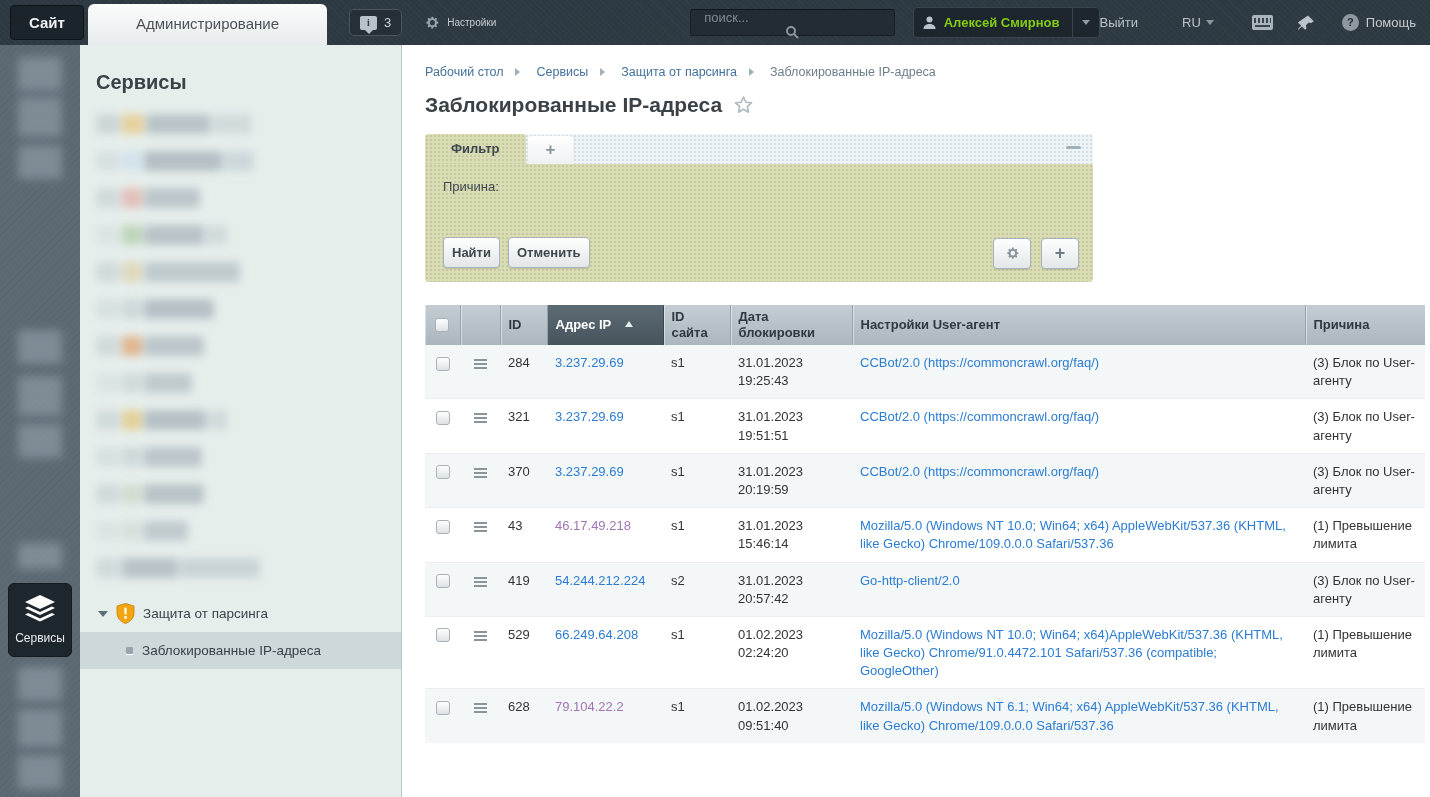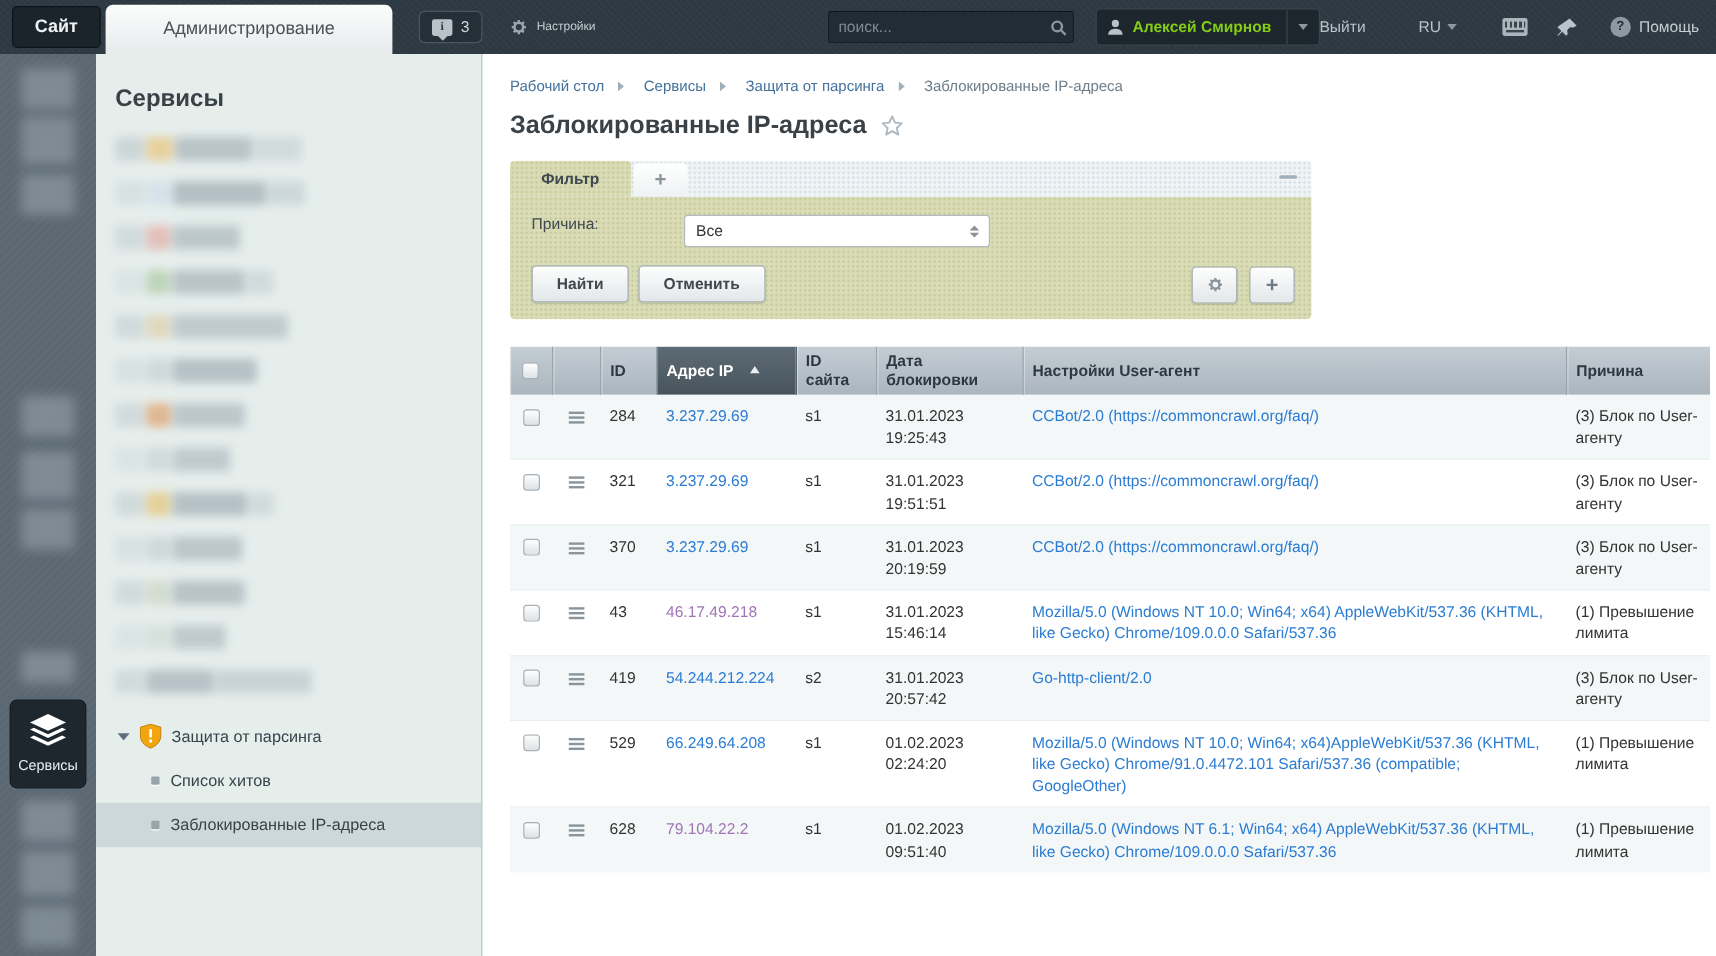--- a/index.html
+++ b/index.html
@@ -25,21 +25,21 @@
   .notif-bubble { width:17px; height:14px; background:#b9c2c8; border-radius:2px;
     position:relative; color:#2e3a43; font-size:10px; font-weight:bold;
     text-align:center; line-height:14px; font-family:"Liberation Serif",serif; }
   .notif-bubble:after { content:""; position:absolute; left:5px; bottom:-4px;
     border:4px solid transparent; border-top-color:#b9c2c8; border-bottom:0; }
   .notif-count { color:#cdd4d9; font-size:13px; }
   .settings-item { margin-left:22px; display:flex; align-items:center; gap:7px;
     color:#c4ccd1; font-size:10px; cursor:pointer; }
   .search-wrap { margin-left:auto; display:flex; align-items:center;
     background:#222c34; border:1px solid #171f25; border-top-color:#10161b;
-    border-radius:3px; height:27px; width:205px; padding:0 8px; }
+    border-radius:3px; height:27px; width:205px; padding:0 8px;flex-direction:column; }
   .search-wrap input { flex:1; background:transparent; border:none; outline:none;
     color:#aeb8bf; font-size:13px; font-family:inherit; }
   .search-wrap input::placeholder { color:#7f8b93; }
   .user-chip { margin-left:18px; display:flex; align-items:center; height:31px;
     background:#1d262d; border:1px solid #39444d; border-radius:4px; cursor:pointer; }
   .user-chip .uname { color:#84cc16; font-size:13px; font-weight:bold; padding:0 12px 0 8px; }
   .user-chip .u-ico { padding-left:9px; display:flex; }
   .chip-caret { border-left:1px solid #39444d; align-self:stretch; display:flex;
     align-items:center; padding:0 9px; }
   .caret-down { width:0; height:0; border:4px solid transparent;
@@ -114,33 +114,33 @@
     color:#3f4850; border-radius:4px 4px 0 0; cursor:pointer; }
   .ftab.active { background:#d9dcb4;
     background-image:radial-gradient(#c6ca9b 1px, transparent 1px); background-size:4px 4px; }
   .ftab.add { background:linear-gradient(#fff,#eef1f2); color:#8a949b;
     font-size:17px; padding:4px 18px 0; margin-left:2px; height:28px; }
   .collapse-dash { position:absolute; right:12px; top:12px; width:15px; height:3px;
     background:#9fb0ba; border-radius:2px; cursor:pointer; }
   .filter-body { background:#d9dcb4;
     background-image:radial-gradient(#c6ca9b 1px, transparent 1px); background-size:4px 4px;
     border-radius:0 0 4px 4px; padding:15px 16px 14px 18px; position:relative; }
-  .f-row { display:flex; }
+  .f-row { display:flex; align-items:center; }
   .f-label { width:127px; font-size:13px; color:#3f4850; }
   .f-select { width:255px; height:27px; background:#fff; border:1px solid #b4bac0;
     border-radius:3px; display:flex; align-items:center; padding:0 9px;
     font-size:13px; color:#333; cursor:pointer; position:relative; }
   .spinner { position:absolute; right:8px; display:flex; flex-direction:column; gap:2px; }
   .spin-up { width:0; height:0; border:4px solid transparent; border-bottom:4px solid #8a9298; }
   .spin-dn { width:0; height:0; border:4px solid transparent; border-top:4px solid #8a9298; }
   .f-buttons { margin-top:15px; display:flex; gap:8px; }
   .btn { background:linear-gradient(#fefefe,#e2e7e9); border:1px solid #a8b2ba;
     border-radius:4px; font-size:13px; font-weight:bold; color:#3f464c;
-    padding:7px 20px; cursor:pointer; box-shadow:0 1px 1px rgba(0,0,0,.12);
-    font-family:inherit; }
+    padding:7px 8px; cursor:pointer; box-shadow:0 1px 1px rgba(0,0,0,.12);
+    font-family:inherit;margin-top:28px; }
   .f-tools { position:absolute; right:14px; bottom:13px; display:flex; gap:10px; }
   .tool-btn { width:38px; height:31px; background:linear-gradient(#fefefe,#e2e7e9);
     border:1px solid #a8b2ba; border-radius:4px; cursor:pointer;
     display:flex; align-items:center; justify-content:center;
     box-shadow:0 1px 1px rgba(0,0,0,.12); color:#6f7b83; font-size:18px; font-weight:bold; }
 
   
   .grid { margin-top:23px; width:1000px; border-collapse:collapse; table-layout:fixed; }
   .grid th { background:linear-gradient(#c4cdd4,#aab5bd); height:40px;
     font-size:13px; font-weight:bold; color:#2d3940; text-align:left;
@@ -341,24 +341,20 @@
         <i class="expander"></i>
         <span style="display:flex;">
           <svg width="19" height="21" viewBox="0 0 19 21">
             <path d="M9.5 0.5l8.5 2.5v7c0 5-3.5 8.5-8.5 10.5C4.5 18.5 1 15 1 10V3z" fill="#f2a50f" stroke="#c07f08" stroke-width="0.8"></path>
             <rect x="8.4" y="4.5" width="2.2" height="7" rx="1" fill="#fff"></rect>
             <circle cx="9.5" cy="14.5" r="1.4" fill="#fff"></circle>
           </svg>
         </span>
         <span class="tree-label">Защита от парсинга</span>
       </div>
-      <div class="tree-child">
-        <i class="bullet"></i>
-        <span class="tree-label">Список хитов</span>
-      </div>
       <div class="tree-child selected">
         <i class="bullet"></i>
         <span class="tree-label">Заблокированные IP-адреса</span>
       </div>
     </div>
   </div>
 
   <div class="main">
 
     <div class="breadcrumb">
@@ -382,27 +378,20 @@
 
     <div class="filter-wrap">
       <div class="tab-strip">
         <div class="ftab active">Фильтр</div>
         <div class="ftab add">+</div>
         <span class="collapse-dash"></span>
       </div>
       <div class="filter-body">
         <div class="f-row">
           <span class="f-label">Причина:</span>
-          <div class="f-select">
-            <span>Все</span>
-            <span class="spinner">
-                <i class="spin-up"></i>
-                <i class="spin-dn"></i>
-              </span>
-          </div>
         </div>
         <div class="f-buttons">
           <button class="btn">Найти</button>
           <button class="btn">Отменить</button>
         </div>
         <div class="f-tools">
           <div class="tool-btn">
             <span style="display:flex;">
               <svg width="15" height="15" viewBox="0 0 16 16">
                   <path fill="#8a949b" d="M14.3 6.8l-1.5-.3a5 5 0 0 0-.5-1.2l.9-1.3-1.2-1.2-1.3.9a5 5 0 0 0-1.2-.5L9.2 1.7H7.5l-.3 1.5c-.42.11-.82.28-1.2.5l-1.3-.9-1.2 1.2.9 1.3c-.22.38-.39.78-.5 1.2l-1.5.3v1.7l1.5.3c.11.42.28.82.5 1.2l-.9 1.3 1.2 1.2 1.3-.9c.38.22.78.39 1.2.5l.3 1.5h1.7l.3-1.5c.42-.11.82-.28 1.2-.5l1.3.9 1.2-1.2-.9-1.3c.22-.38.39-.78.5-1.2l1.5-.3V6.8zM8.35 10.2a2.55 2.55 0 1 1 0-5.1 2.55 2.55 0 0 1 0 5.1z"></path>

